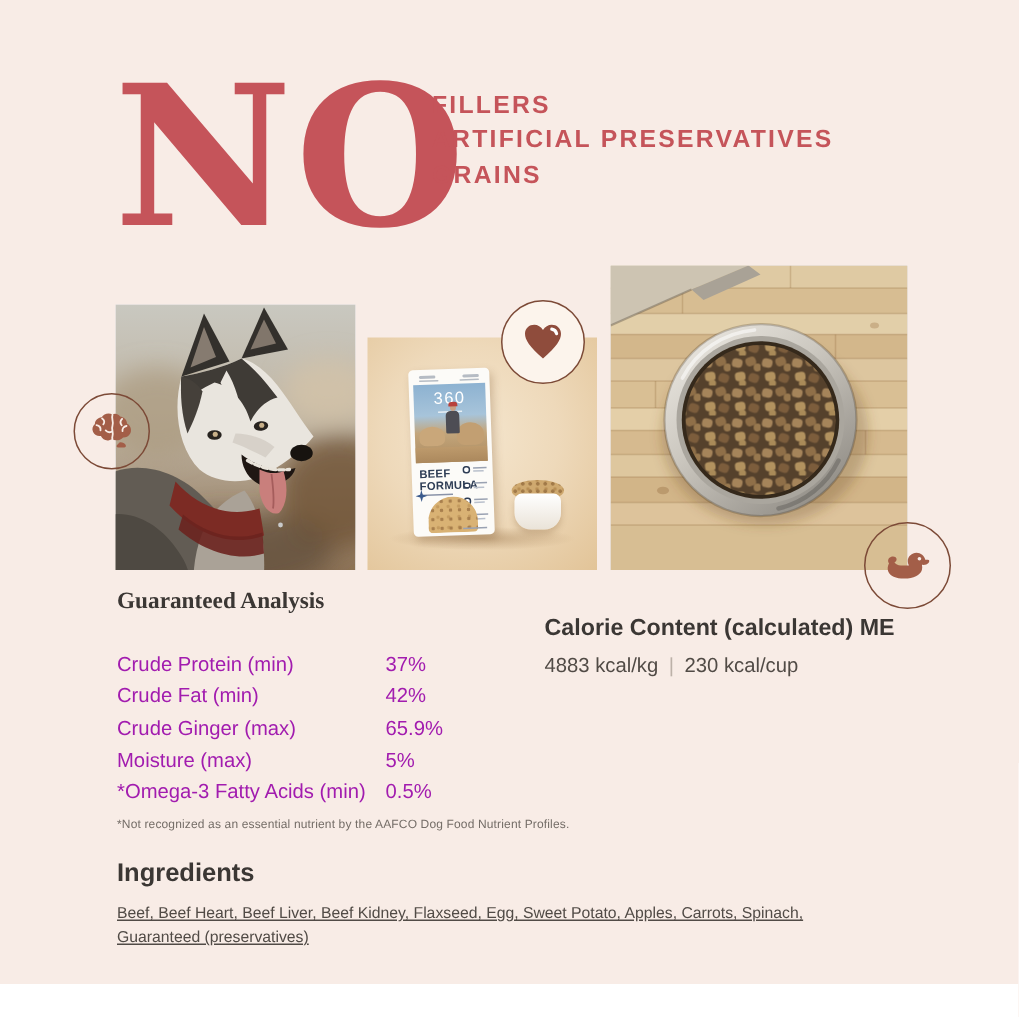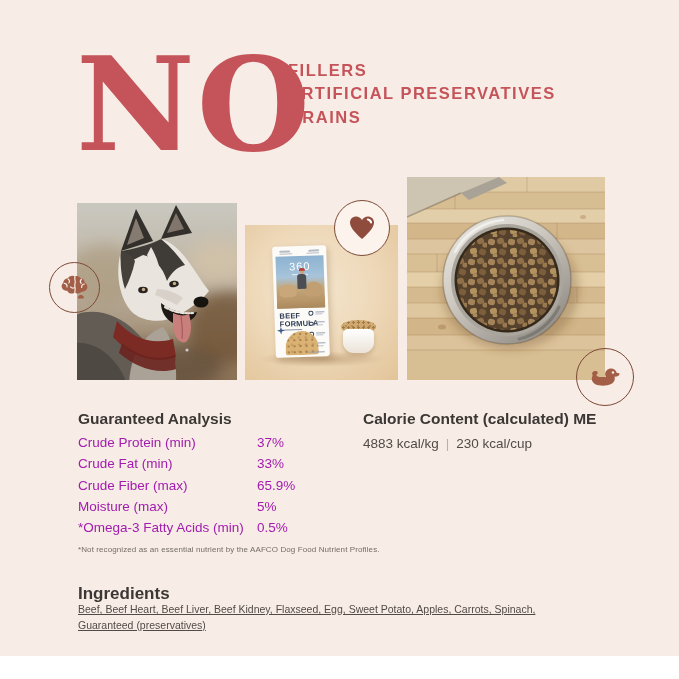--- a/index.html
+++ b/index.html
@@ -82,29 +82,29 @@
     background:linear-gradient(#ffffff,#eae3d8);border-radius:5px 5px 11px 11px;
     box-shadow:0 3px 4px rgba(120,80,40,.25);}
   .mini-kibble{left:96px;top:95px;width:35px;height:14px;border-radius:50%;
     background-color:#cfa96f;
     background-image:radial-gradient(#a17948 1px, rgba(0,0,0,0) 1.4px),
                      radial-gradient(#b98f55 1px, rgba(0,0,0,0) 1.4px);
     background-size:5px 5px,6px 6px;background-position:0 0,2px 3px;}
 
   
   .section-title{font-size:15.5px;font-weight:bold;color:#3b3734;}
-  .ga-title{left:78px;top:410px;}
+  .ga-title{left:78px;top:392px;font-family:Liberation Serif, serif;}
   .ga-rows{left:78px;top:432px;}
   .ga-row{position:relative;height:21.3px;line-height:21.3px;font-size:13.5px;color:#a21caf;width:320px;}
   .ga-row .val{position:absolute;left:179px;top:0;}
   .cal-title{left:363px;top:410px;}
   .cal-line{left:363px;top:433px;font-size:13.5px;line-height:21px;color:#514b46;}
   .cal-line .sep{color:#bcb1a8;padding:0 7px;}
   .footnote{left:78px;top:545px;font-size:8px;color:#746d67;letter-spacing:.1px;}
-  .ing-title{left:78px;top:572px;font-size:17px;margin-top:12px;}
+  .ing-title{left:78px;top:572px;font-size:17px;}
   .ing-body{left:78px;top:601px;font-size:10.5px;line-height:16px;color:#514b46;}
   .ing-body span{display:block;white-space:nowrap;text-decoration:underline;}
 </style>
 </head>
 <body>
 
 <div class="canvas">
 
   <div class="abs no-big">NO</div>
   <div class="abs no-list">
@@ -323,24 +323,24 @@
   </div>
 
   <div class="abs section-title ga-title">Guaranteed Analysis</div>
   <div class="abs ga-rows">
     <div class="ga-row">
       <span>Crude Protein (min)</span>
       <span class="val">37%</span>
     </div>
     <div class="ga-row">
       <span>Crude Fat (min)</span>
-      <span class="val">33%</span>
-    </div>
-    <div class="ga-row">
-      <span>Crude Fiber (max)</span>
+      <span class="val">42%</span>
+    </div>
+    <div class="ga-row">
+      <span>Crude Ginger (max)</span>
       <span class="val">65.9%</span>
     </div>
     <div class="ga-row">
       <span>Moisture (max)</span>
       <span class="val">5%</span>
     </div>
     <div class="ga-row">
       <span>*Omega-3 Fatty Acids (min)</span>
       <span class="val">0.5%</span>
     </div>

